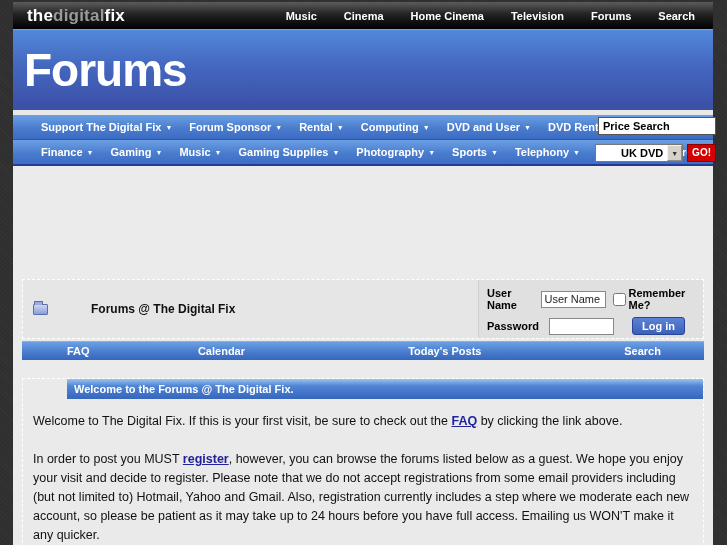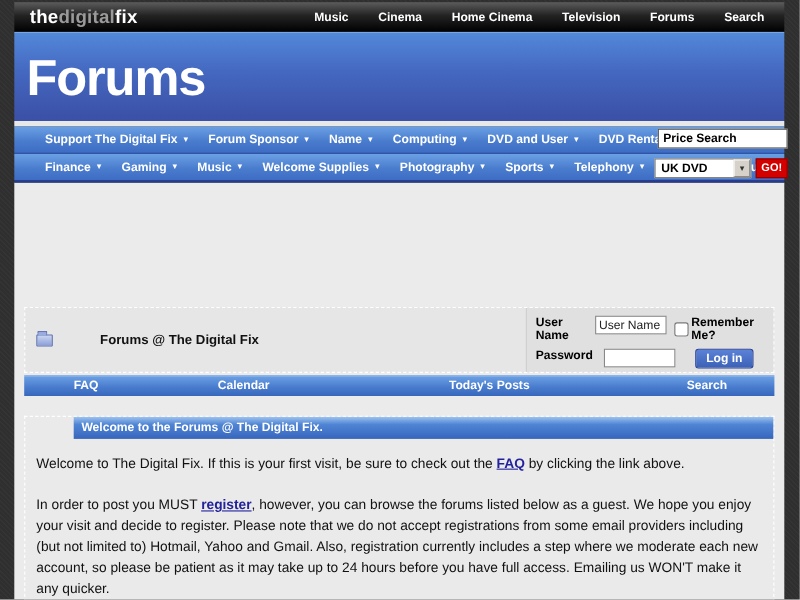--- a/index.html
+++ b/index.html
@@ -32,42 +32,42 @@
     border-bottom:1px solid #2f55ab; }
   .navrow.r2 { height:26px; border-bottom:2px solid #253a93; }
   .menulist { display:flex; }
   .mi { color:#fff; font-size:11px; font-weight:bold; margin-right:17px; cursor:pointer; white-space:nowrap; }
   .mi .arr { font-size:7px; margin-left:4px; vertical-align:1px; }
   .pricebox { position:absolute; right:-3px; top:2px; width:118px; height:18px; border:1px solid #555;
     background:#fff; font-size:11px; font-weight:bold; color:#000; padding:1px 4px; }
   .shopwrap { position:absolute; right:-3px; top:4px; display:flex; align-items:center; }
   .shopselect { width:88px; height:18px; background:#fff; border:1px solid #777; display:flex;
     align-items:center; font-size:11px; font-weight:bold; cursor:pointer; }
-  .shopselect .val { flex:1; padding-left:5px; }
+  .shopselect .val { flex:1; padding-left:5px;margin-left:20px; }
   .shopselect .btn { width:15px; height:16px; background:#d6d2ca; border:1px solid;
     border-color:#f4f2ee #8a8a8a #8a8a8a #f4f2ee; font-size:7px; color:#333;
     display:flex; align-items:center; justify-content:center; }
   .gobtn { margin-left:4px; height:18px; background:#d40000; border:1px solid #8e0000; color:#fff;
     font-size:10px; font-weight:bold; padding:0 4px; line-height:16px; cursor:pointer; }
 
   
   .main { flex:1 1 auto; background:#ebebeb; padding:0 9px; overflow:hidden; }
   .adspace { height:113px; }
 
   
   .forumbox { border:1px dashed #fff; background:#e6e6e6; height:60px; display:flex; }
   .fb-left { flex:1; display:flex; align-items:center; padding-left:10px;gap:36px; }
   .folder { width:15px; height:11px; background:linear-gradient(#ccd6f2,#8b9fd9);
     border:1px solid #5b6fae; border-radius:1px; position:relative; margin-right:7px; }
   .folder::before { content:""; position:absolute; top:-4px; left:0; width:7px; height:3px;
     background:#9aace0; border:1px solid #5b6fae; border-bottom:none; border-radius:1px 1px 0 0; }
   .fb-title { font-size:12px; font-weight:bold; color:#111; }
   .loginpanel { flex:0 0 225px; background:#e0e0e0; border-left:1px solid #cfcfcf; padding:7px 6px 5px 8px;
     font-size:11px; }
-  .lrow { display:flex; margin-bottom:6px; }
+  .lrow { display:flex; align-items:center; margin-bottom:6px; }
   .lrow label { font-weight:bold; width:62px; color:#000; }
   .lrow input[type=text] { width:65px; height:17px; border:1px solid #888; font-size:11px;
     padding:0 3px; font-family:"Liberation Sans",sans-serif; color:#222; background:#fff; }
   .remember { display:flex; align-items:center; margin-left:7px; font-weight:bold; }
   .remember input { width:13px; height:13px; margin-right:3px; }
   .loginbtn { margin-left:18px; background:linear-gradient(#5b82d6,#3c62b8); border:1px solid #27439b;
     border-radius:3px; color:#fff; font-size:11px; font-weight:bold; padding:2px 9px; cursor:pointer;
     font-family:"Liberation Sans",sans-serif; }
 
   
@@ -107,35 +107,35 @@
   <div class="banner">
     <h1>Forums</h1>
   </div>
 
   <div class="gap5"></div>
 
   <div class="navrow">
     <div class="menulist">
         <span class="mi"><span>Support The Digital Fix</span><span class="arr">▼</span></span>
         <span class="mi"><span>Forum Sponsor</span><span class="arr">▼</span></span>
-        <span class="mi"><span>Name</span><span class="arr">▼</span></span>
+        <span class="mi"><span>Rental</span><span class="arr">▼</span></span>
         <span class="mi"><span>Computing</span><span class="arr">▼</span></span>
         <span class="mi"><span>DVD and User</span><span class="arr">▼</span></span>
         <span class="mi"><span>DVD Rental</span><span class="arr">▼</span></span>
         <span class="mi"><span>Electrical</span><span class="arr">▼</span></span>
       </div>
     <input class="pricebox" type="text" value="Price Search" style="">
   </div>
 
   <div class="navrow r2">
     <div class="menulist">
         <span class="mi"><span>Finance</span><span class="arr">▼</span></span>
         <span class="mi"><span>Gaming</span><span class="arr">▼</span></span>
         <span class="mi"><span>Music</span><span class="arr">▼</span></span>
-        <span class="mi"><span>Welcome Supplies</span><span class="arr">▼</span></span>
+        <span class="mi"><span>Gaming Supplies</span><span class="arr">▼</span></span>
         <span class="mi"><span>Photography</span><span class="arr">▼</span></span>
         <span class="mi"><span>Sports</span><span class="arr">▼</span></span>
         <span class="mi"><span>Telephony</span><span class="arr">▼</span></span>
         <span class="mi"><span>Home and Leisure</span><span class="arr">▼</span></span>
       </div>
     <div class="shopwrap">
       <div class="shopselect">
         <span class="val">UK DVD</span>
         <span class="btn">▼</span>
       </div>

